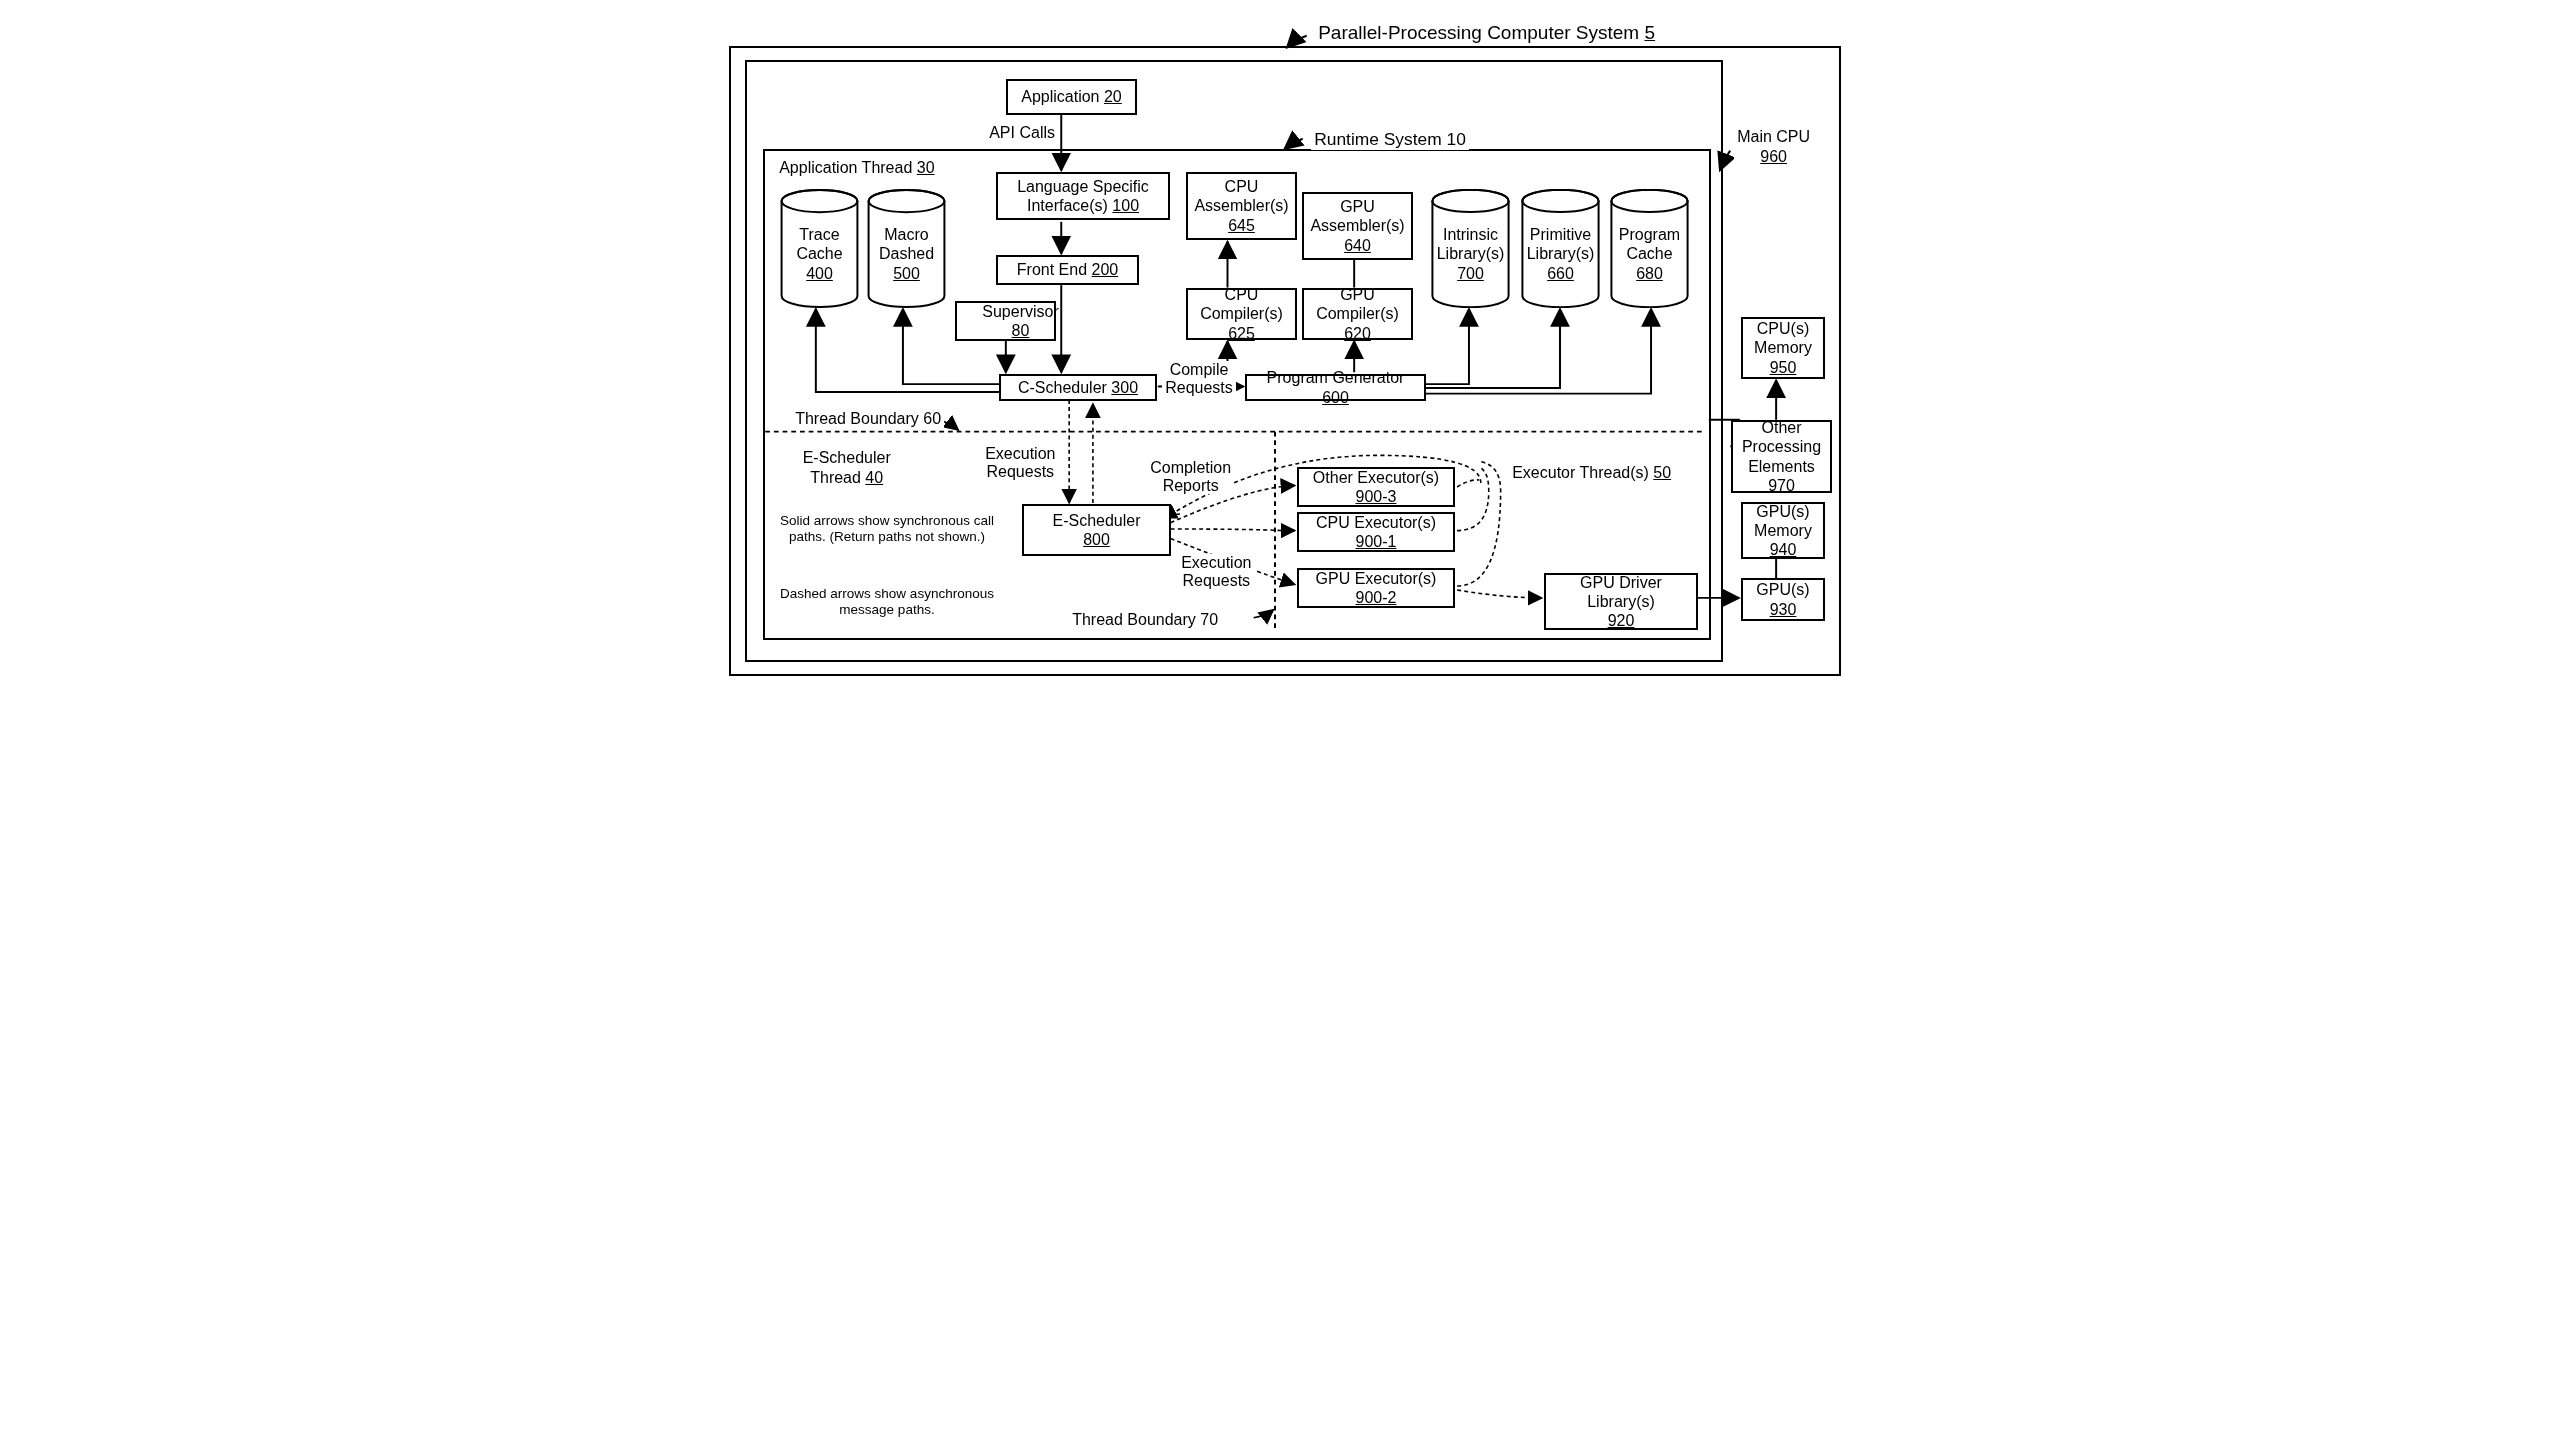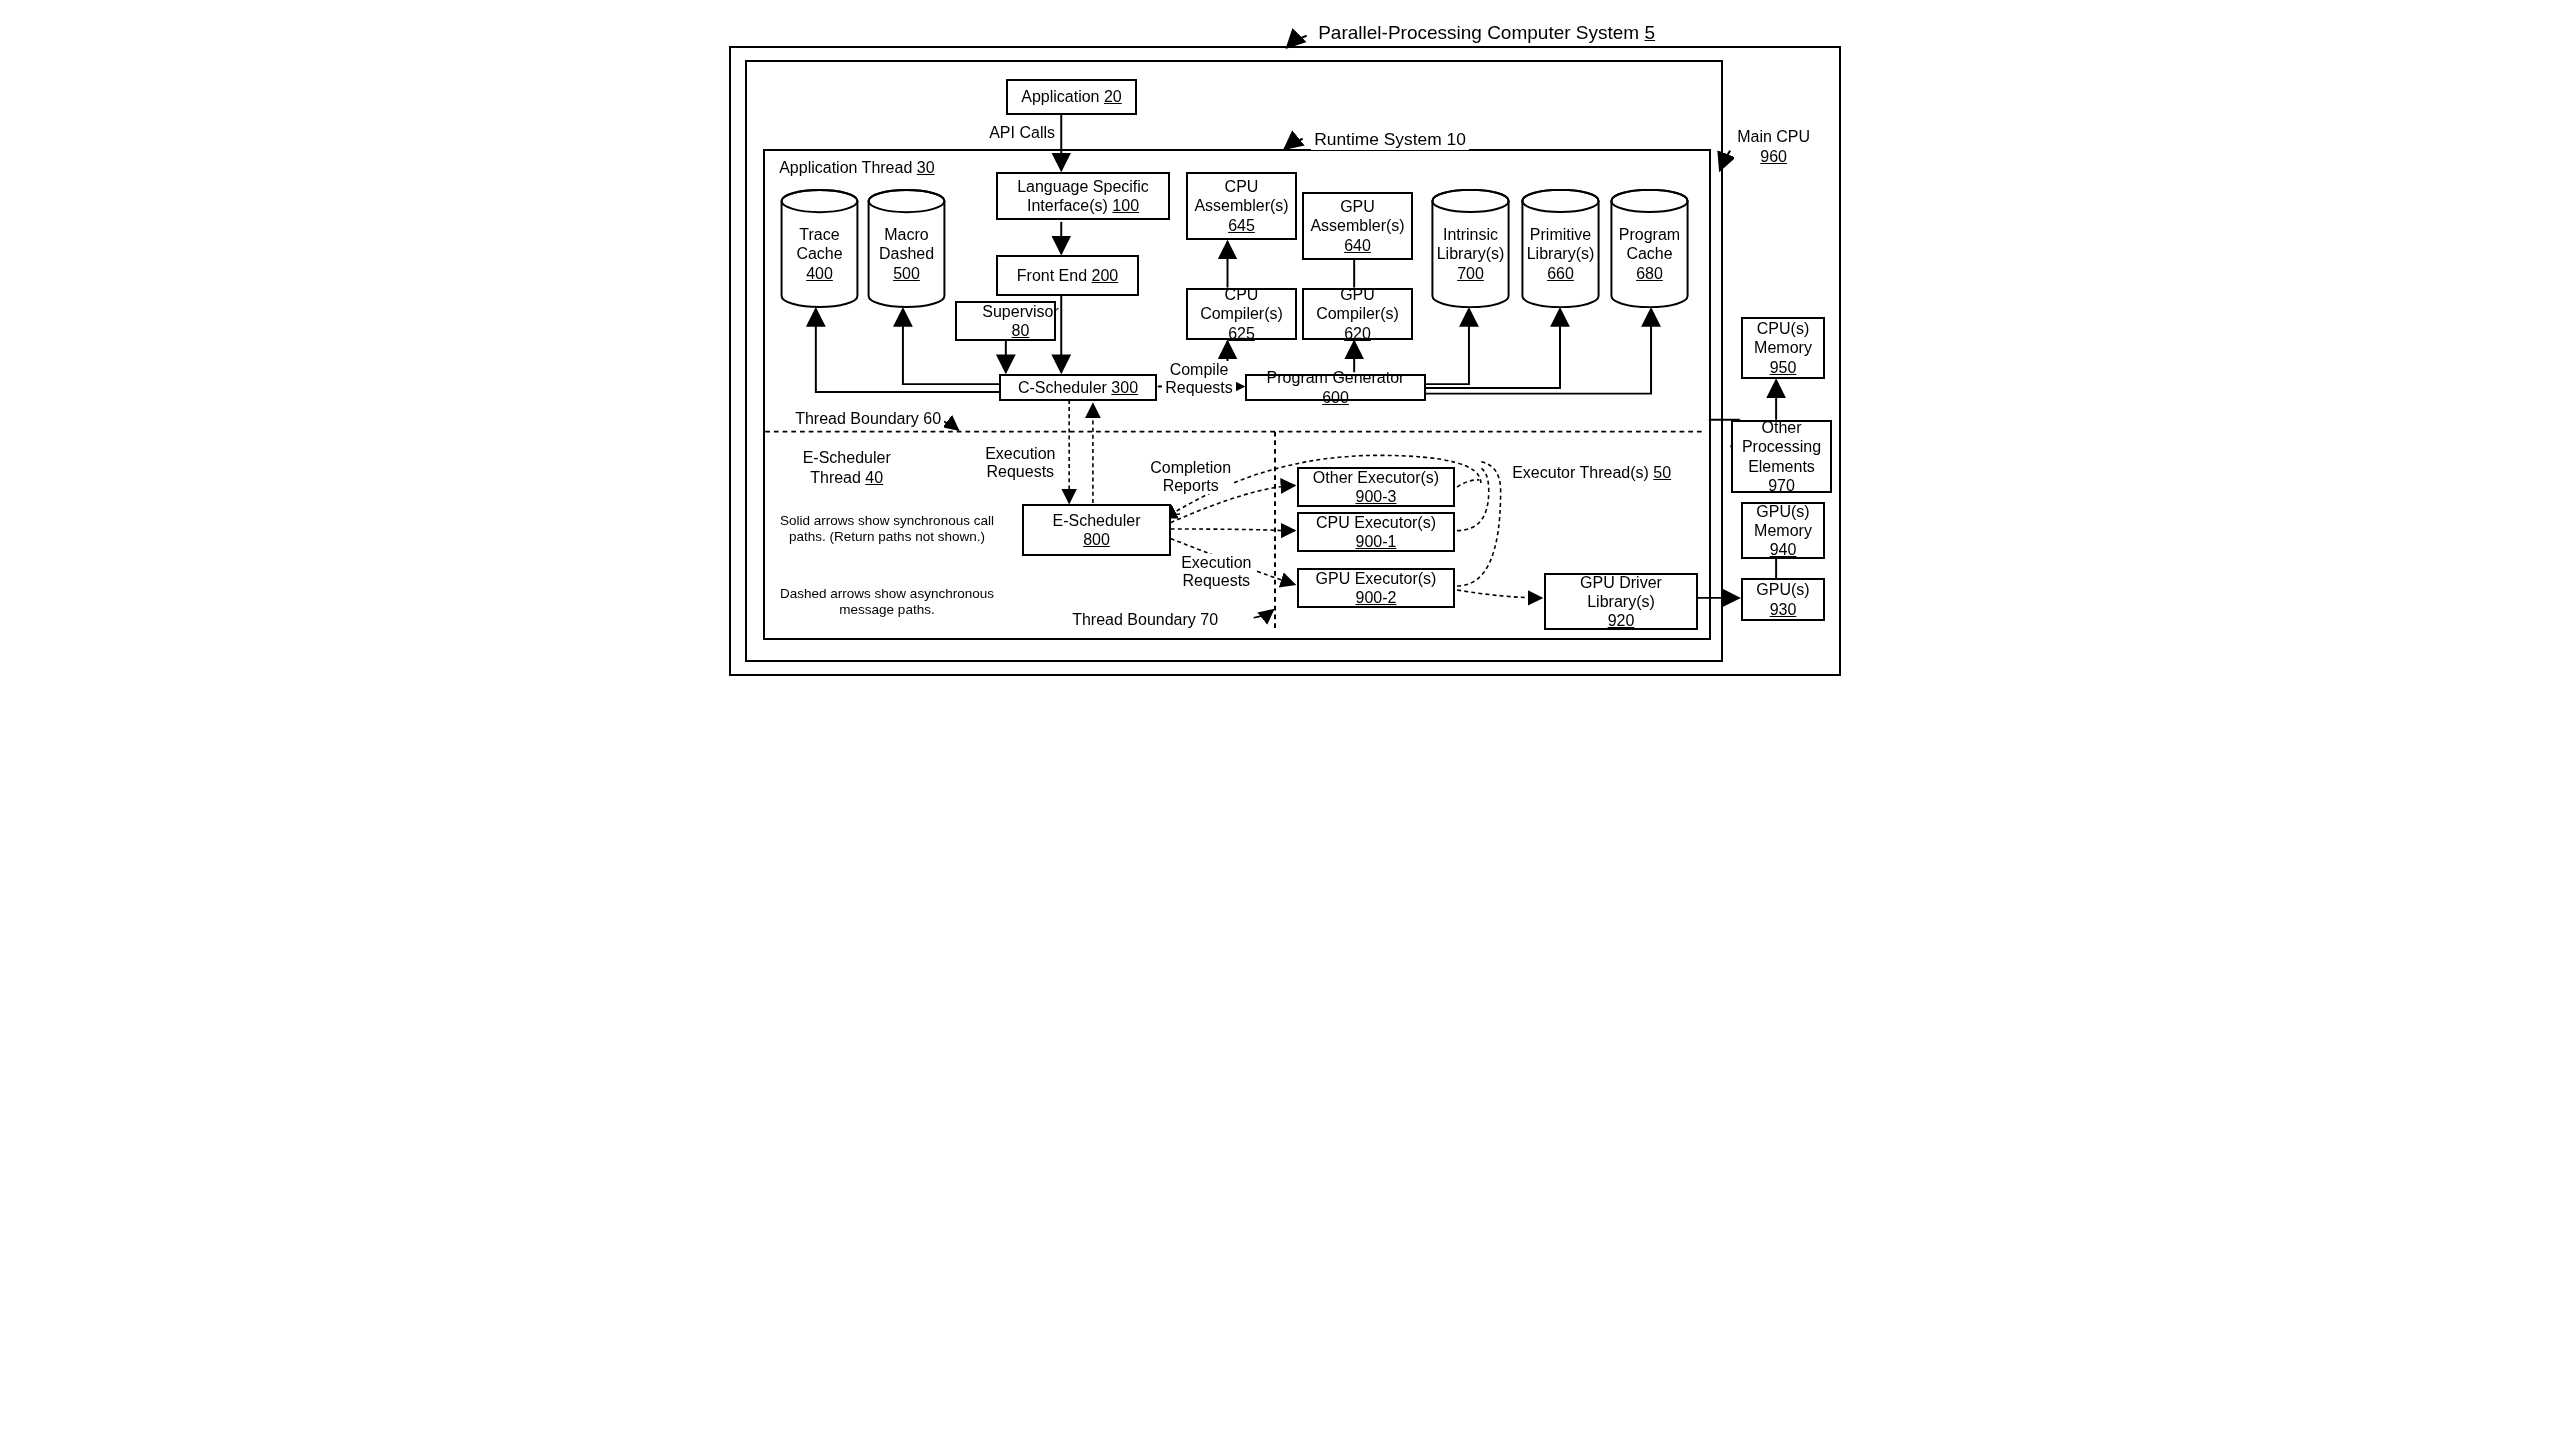--- a/index.html
+++ b/index.html
@@ -150,21 +150,21 @@
 <div class="label" style="left:289px; top:108px;"><span>API Calls</span></div>
 
 <div class="label" style="left:79px; top:143px;">
   <span>Application Thread</span> <span class="u">30</span>
 </div>
 
 <div class="box abs" style="left:299px; top:156px; width:174px; height:48px;">
   <span><span>Language Specific Interface(s)</span> <span class="u">100</span></span>
 </div>
 
-<div class="box abs" style="left:299px; top:239px; width:143px; height:41px;">
+<div class="box abs" style="left:299px; top:239px; width:143px; height:30px;">
   <span><span>Front End</span> <span class="u">200</span></span>
 </div>
 
 <div class="box abs" style="left:258px; top:285px; width:101px; height:40px;padding-left:38px;">
   <span>Supervisor</span>
       <span class="u">80</span>
 </div>
 
 <div class="box abs" style="left:302px; top:358px; width:158px; height:27px;">
   <span><span>C-Scheduler</span> <span class="u">300</span></span>

